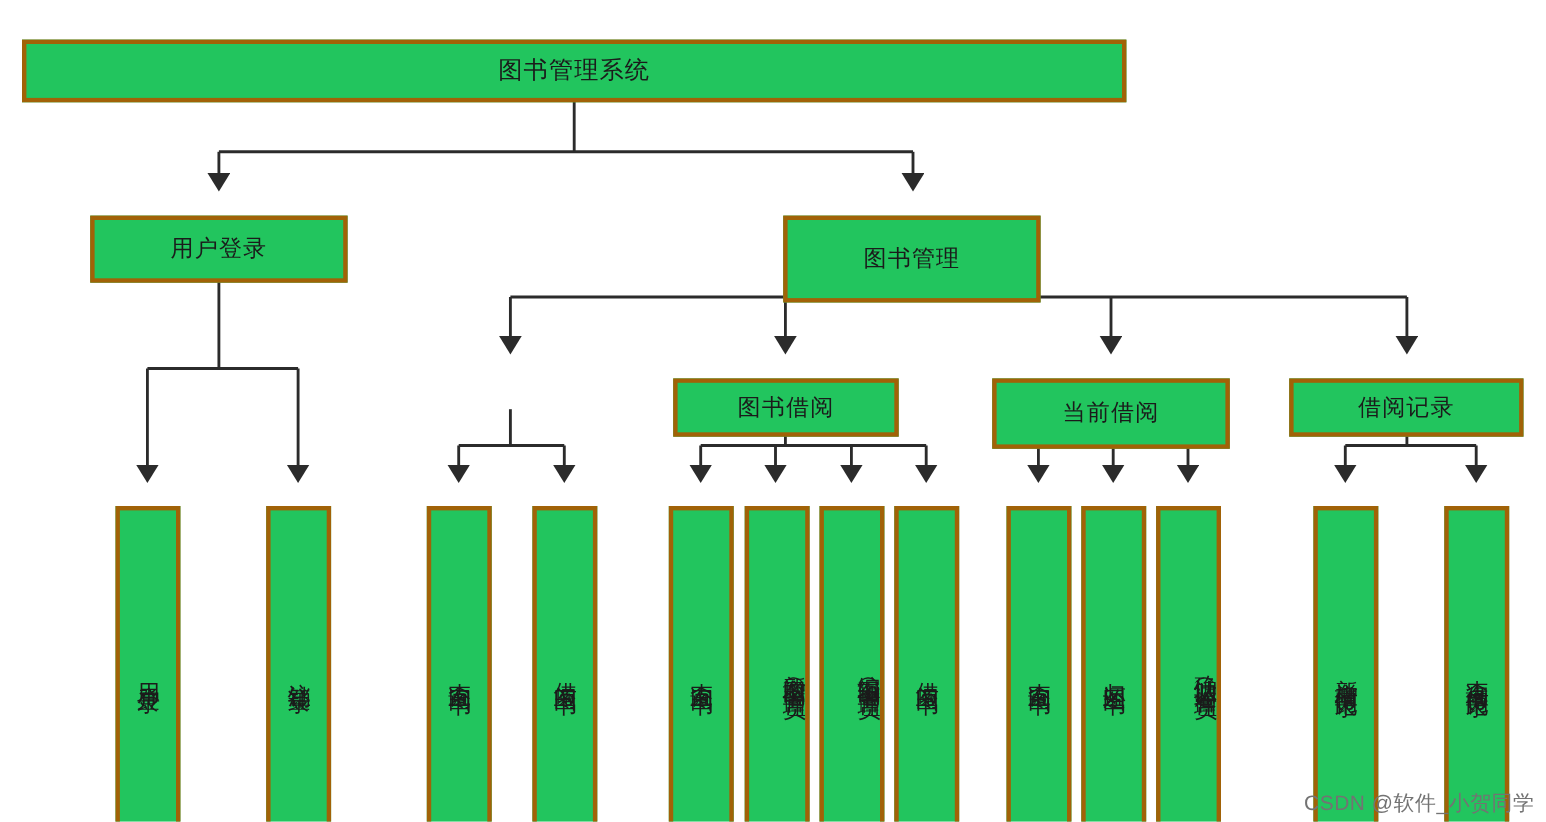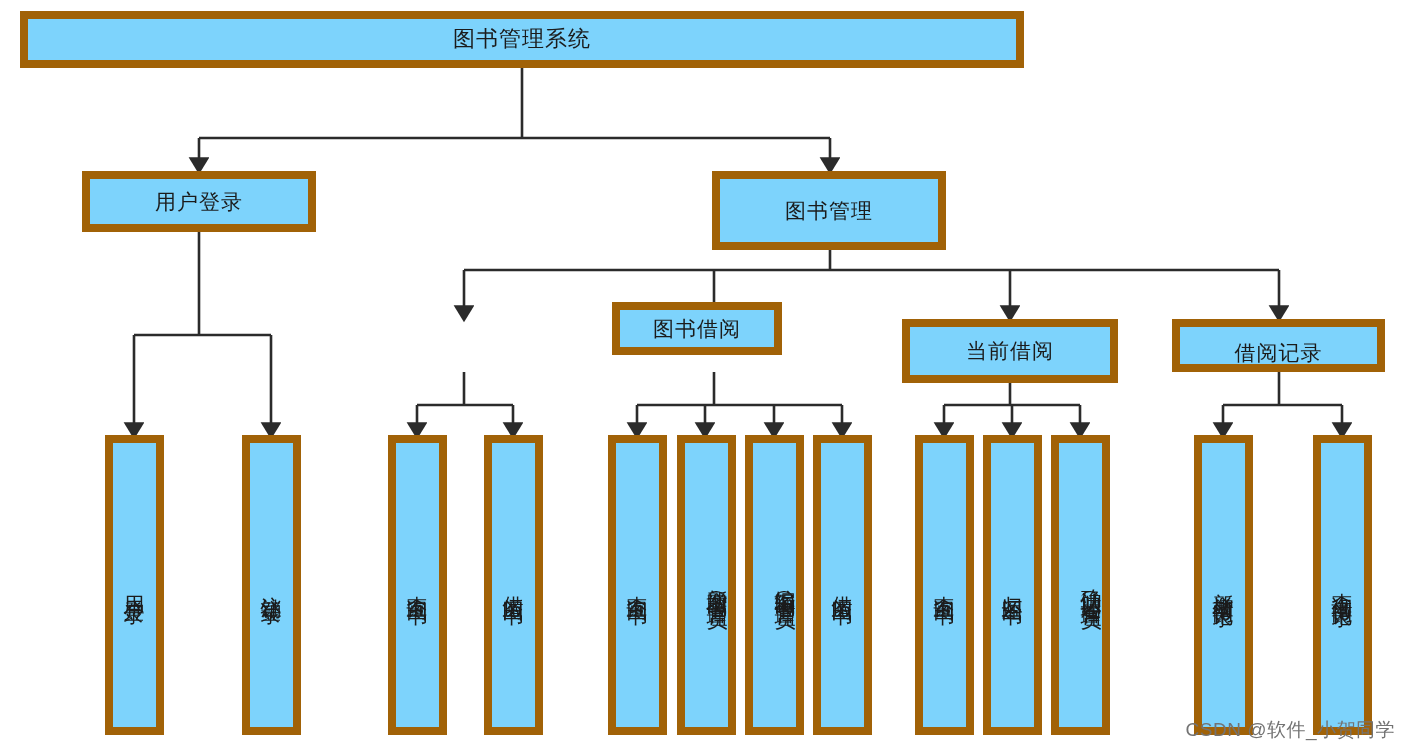--- a/index.html
+++ b/index.html
@@ -22,26 +22,27 @@
     position: absolute;
     left: 0;
     top: 0;
     width: 1405px;
     height: 747px;
     pointer-events: none;
   }
   .node {
     position: absolute;
     box-sizing: border-box;
-    border: 8px solid #a16207;
-    background: #7dd3fc;
+    border: 4px solid #a16207;
+    background: #22c55e;
     display: flex;
     align-items: center;
     justify-content: center;
     color: #1b1b1b;
+    margin-top: 25px;
   }
   .node.h {
     font-size: 21px;
     letter-spacing: 1px;
     line-height: 1.1;
   }
   .node.root {
     font-size: 22px;
   }
   
@@ -128,27 +129,27 @@
     <span>图书管理系统</span>
   </div>
 
   <div class="node h" style="left:82px; top:171px; width:234px; height:61px;">
     <span>用户登录</span>
   </div>
   <div class="node h" style="left:712px; top:171px; width:234px; height:79px;">
     <span>图书管理</span>
   </div>
 
-  <div class="node h" style="left:612px; top:302px; width:170px; height:53px;">
+  <div class="node h" style="left:612px; top:319px; width:205px; height:53px;">
     <span>图书借阅</span>
   </div>
   <div class="node h" style="left:902px; top:319px; width:216px; height:64px;">
     <span>当前借阅</span>
   </div>
-  <div class="node h" style="left:1172px; top:319px; width:213px; height:53px;align-items:flex-end;">
+  <div class="node h" style="left:1172px; top:319px; width:213px; height:53px;">
     <span>借阅记录</span>
   </div>
 
   <div class="node v" style="left:105px; top:435px; width:59px; height:300px;">
     <span>用户登录</span>
   </div>
   <div class="node v" style="left:242px; top:435px; width:59px; height:300px;">
     <span>注销登录</span>
   </div>
 

